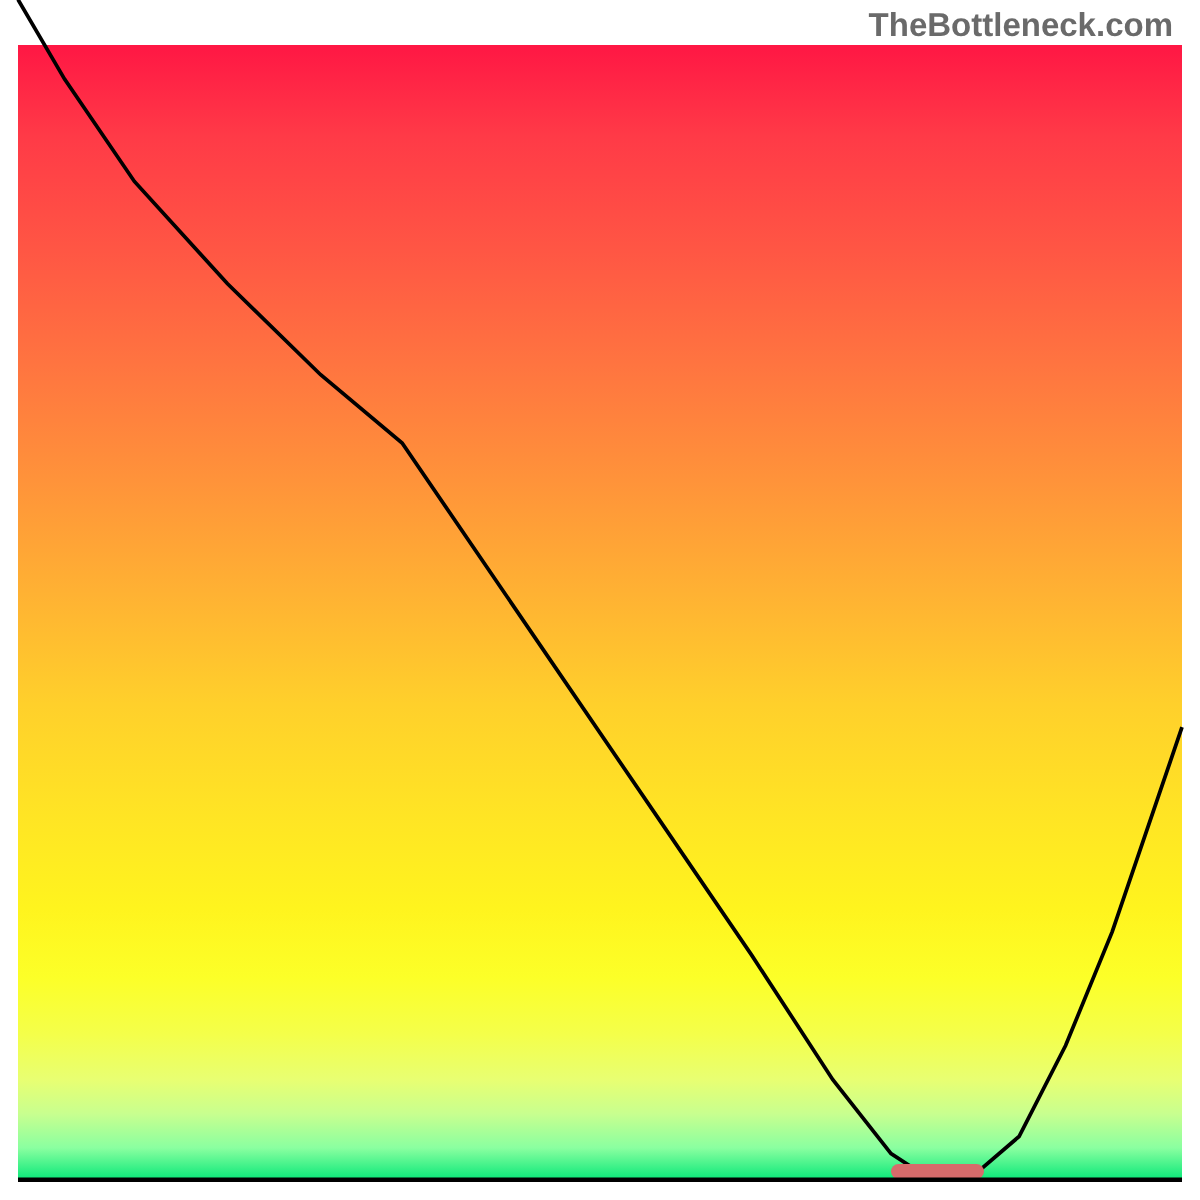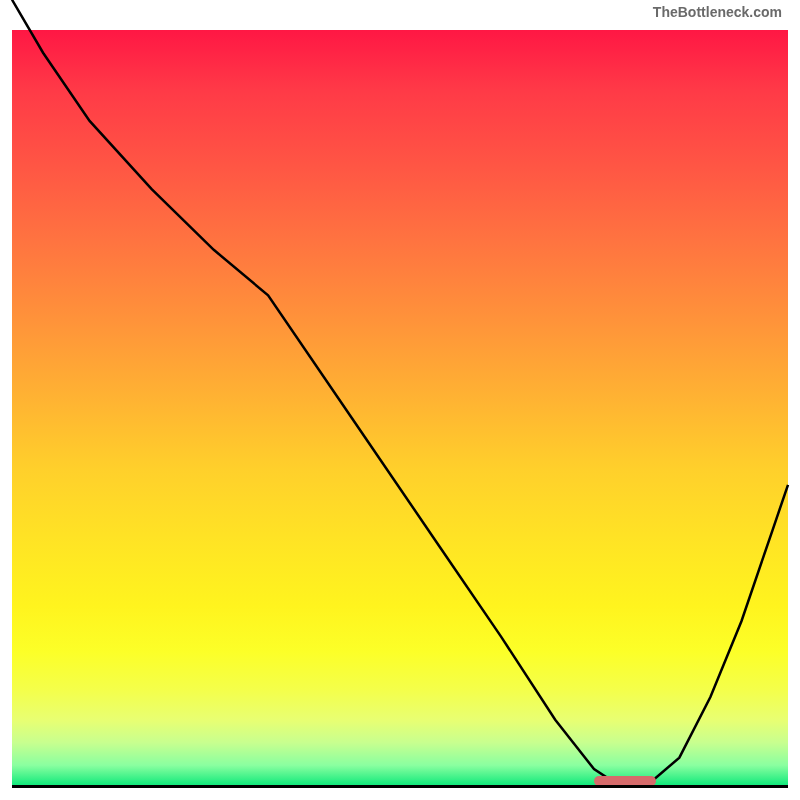--- a/index.html
+++ b/index.html
@@ -7,21 +7,21 @@
     width: 800px;
     height: 800px;
     background: #fff;
     font-family: Arial, sans-serif;
     position: relative;
   }
   .watermark {
     position: absolute;
     top: 4px;
     right: 18px;
-    font-size: 14px;
+    font-size: 22px;
     font-weight: bold;
     color: #6a6a6a;
     letter-spacing: 0;
   }
   .plot {
     position: absolute;
     left: 12px;
     top: 30px;
     width: 776px;
     height: 758px;

